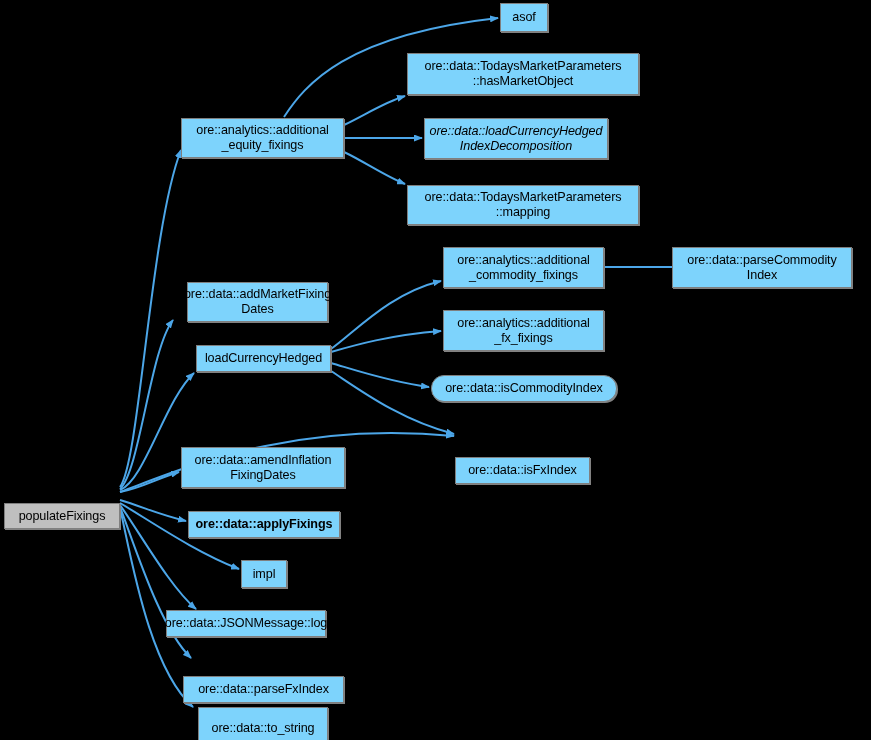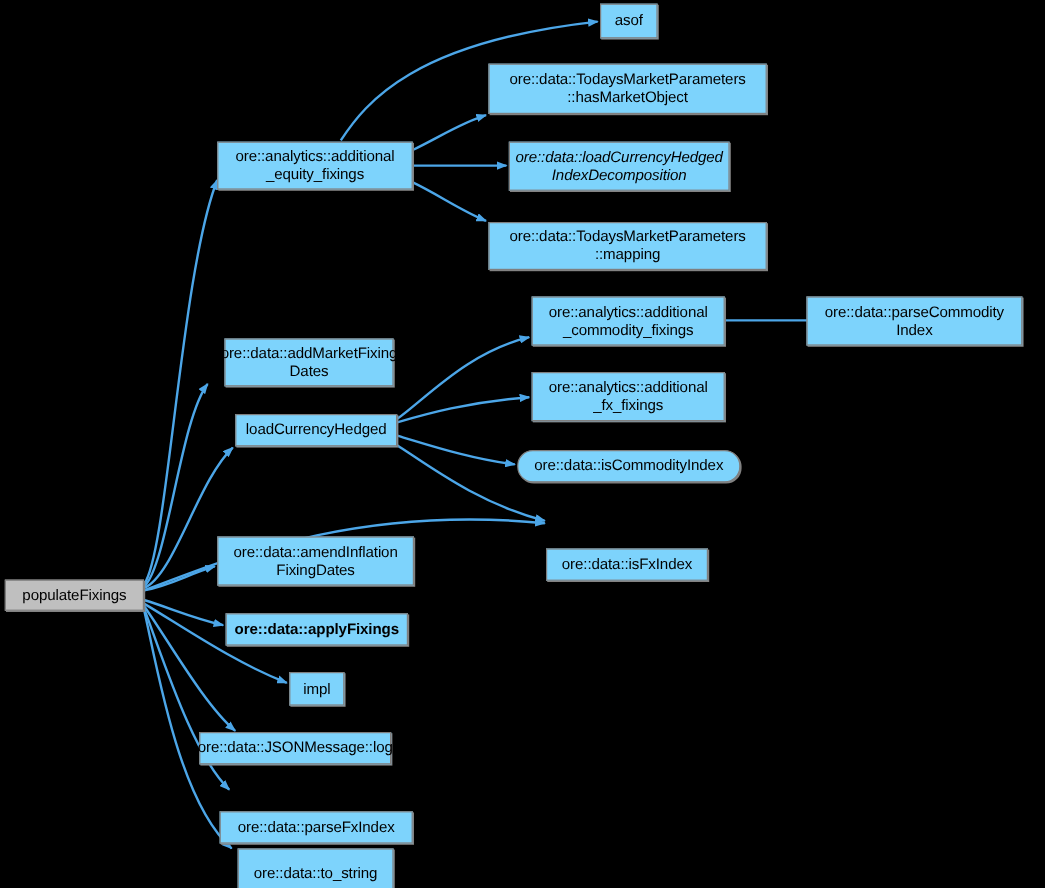--- a/index.html
+++ b/index.html
@@ -35,20 +35,21 @@
     text-align: center;
     font-size: 12.6px;
     line-height: 15px;
     letter-spacing: -0.1px;
     white-space: pre-line;
     z-index: 2;
     box-shadow: 1px 1px 0 0 #828282;
   }
   .node.current {
     background: #bfbfbf;
+    margin-top: 20px;
   }
 </style>
 </head>
 <body>
 
 <div id="graph" style="width: 871px; height: 740px; background: rgb(0, 0, 0);">
 
   <svg id="edges" viewBox="0 0 871 740">
     <defs>
       <marker id="arrowhead" markerWidth="9" markerHeight="7" refX="8" refY="3.5" orient="auto" markerUnits="userSpaceOnUse">

